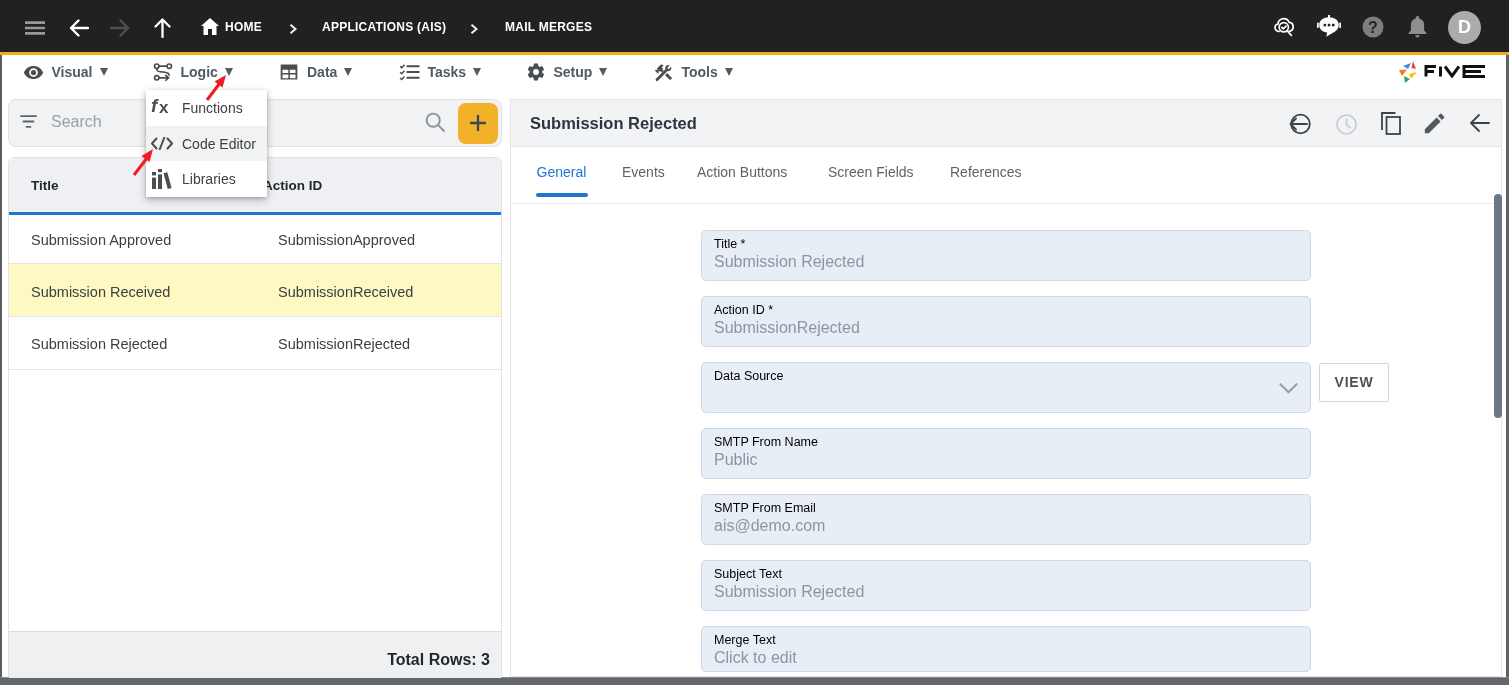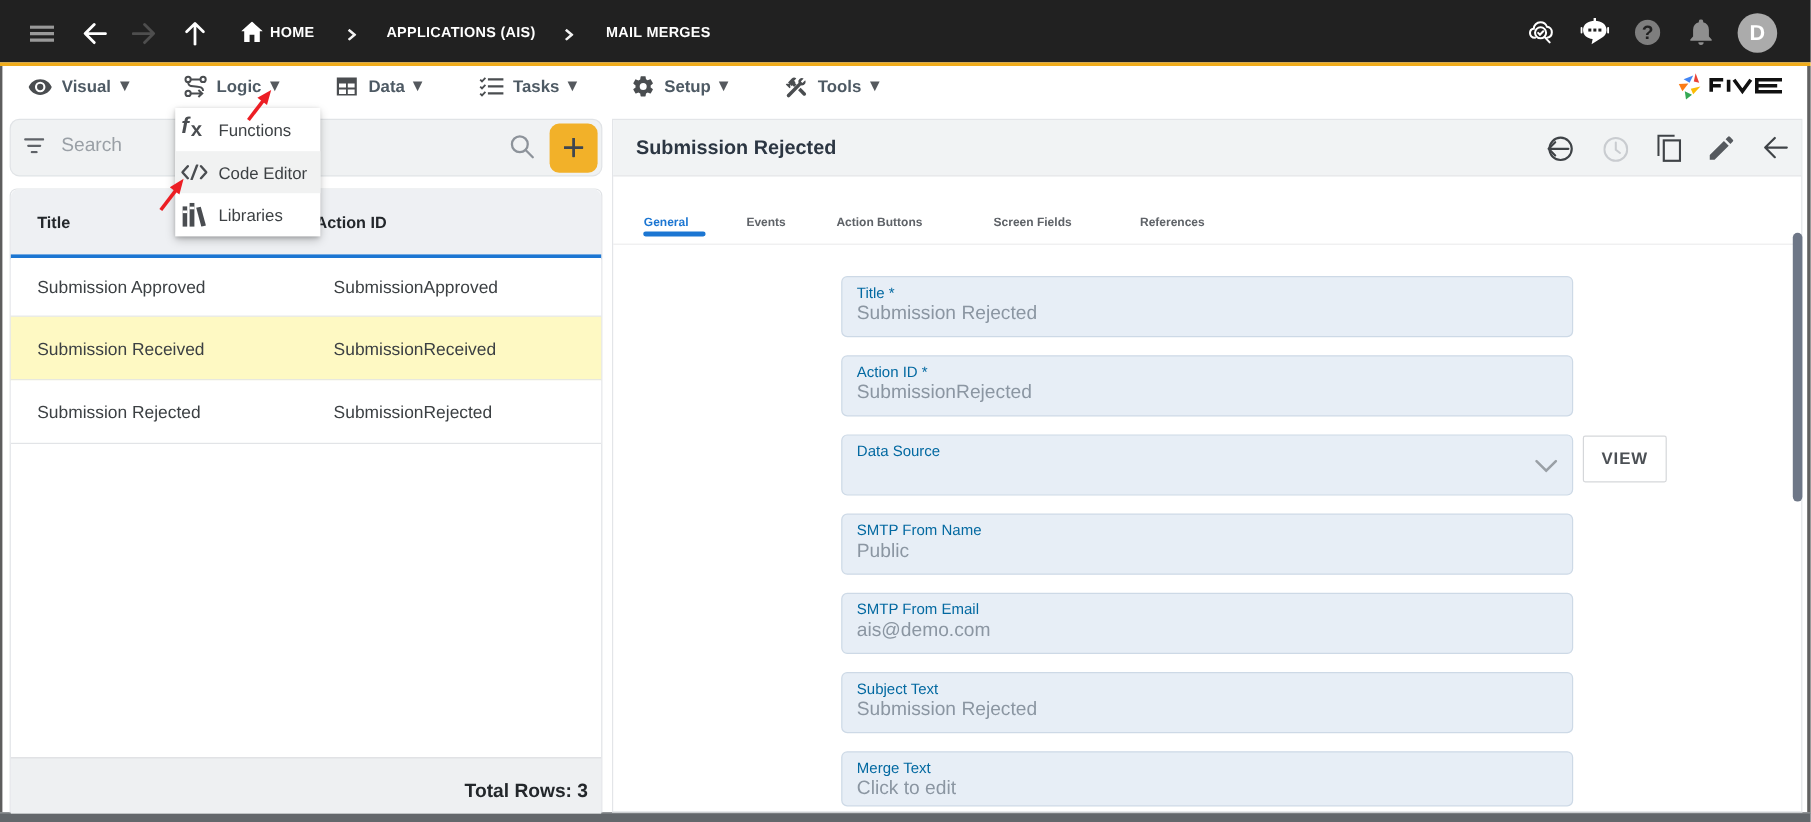--- a/index.html
+++ b/index.html
@@ -45,27 +45,27 @@
 .row .c2 { position:absolute; left:269px; }
 #footer { left:0px; top:473px; width:492px; height:47px; background:#eef0f2;
   border-top:1px solid #dcdee1; }
 #totrows { position:absolute; right:11px; top:19px; font-size:16px; font-weight:bold; color:#23272b; }
 
 
 #rightcard { left:510px; top:99px; width:992px; height:578px; background:#fff;
   border:1px solid #e3e5e8; }
 #rhead { left:0px; top:0px; width:990px; height:47px; background:#f1f3f4; border-bottom:1px solid #e5e7e9; }
 #rtitle { position:absolute; left:19px; top:14px; font-size:16.5px; font-weight:bold; color:#2c3642; }
-.tab { position:absolute; top:80px; font-size:10px; font-weight:bold; color:#5f6368; }
+.tab { position:absolute; top:64px; font-size:14px; font-weight:normal; color:#5f6368; }
 #tabunderline { left:25px; top:93px; width:51.5px; height:3.5px; background:#1c76d2; border-radius:2px; }
 #tabdiv { left:0; top:103px; width:990px; height:1px; background:#ededee; }
 
 .field { position:absolute; left:190px; width:610px; height:51px; background:#e7eef6;
   border:1px solid #cdd9e6; border-radius:5px; }
-.flabel { position:absolute; left:12px; top:6px; font-size:12.5px; color:#0369a1; }
+.flabel { position:absolute; left:12px; top:6px; font-size:12.5px; color:#000000; }
 .fvalue { position:absolute; left:12px; top:22px; font-size:16px; color:#8b96a2; }
 #viewbtn { left:808px; top:263px; width:70px; height:39px; background:#fff;
   border:1px solid #d5d7da; border-radius:2px; text-align:center; line-height:37px;
   font-size:14px; font-weight:bold; color:#4c5055; letter-spacing:0.8px; }
 #vthumb { left:982.5px; top:94px; width:8px; height:224px; background:#6e7787; border-radius:4px; }
 
 
 #dropdown { left:146px; top:90px; width:121px; height:107px; background:#fff;
   box-shadow:0 3px 8px rgba(0,0,0,0.25), 0 1px 3px rgba(0,0,0,0.18); z-index:30; }
 .ditem { position:absolute; left:0; width:121px; height:35.7px; }

